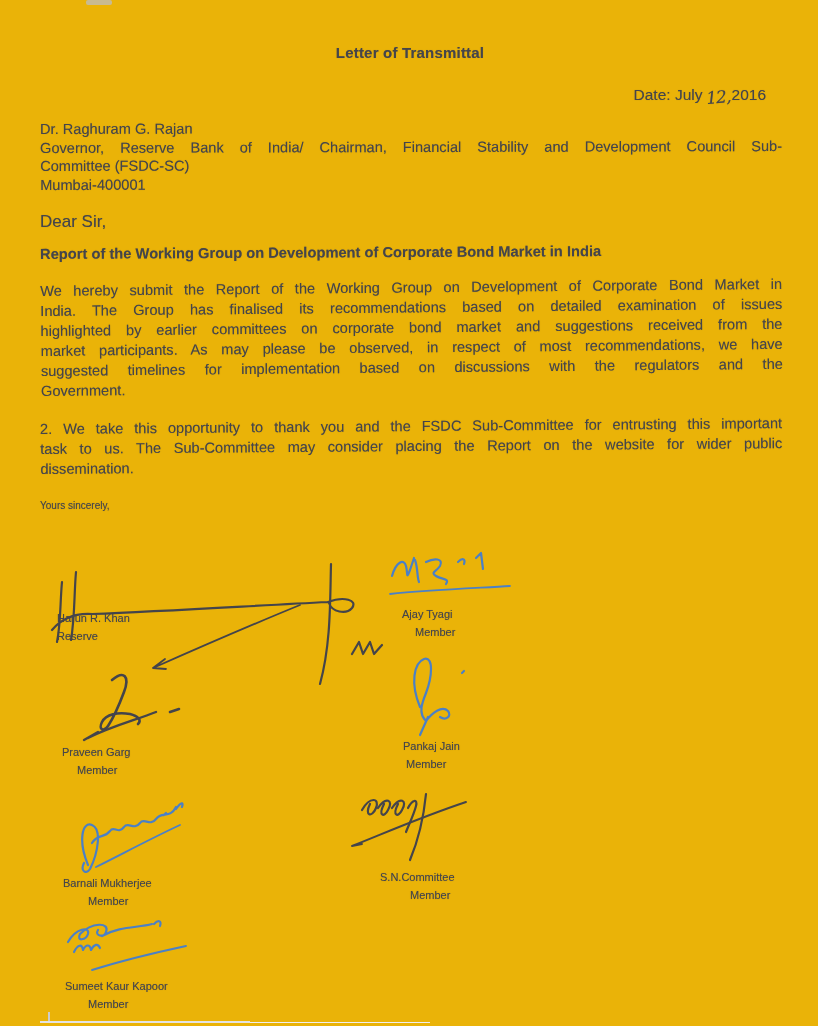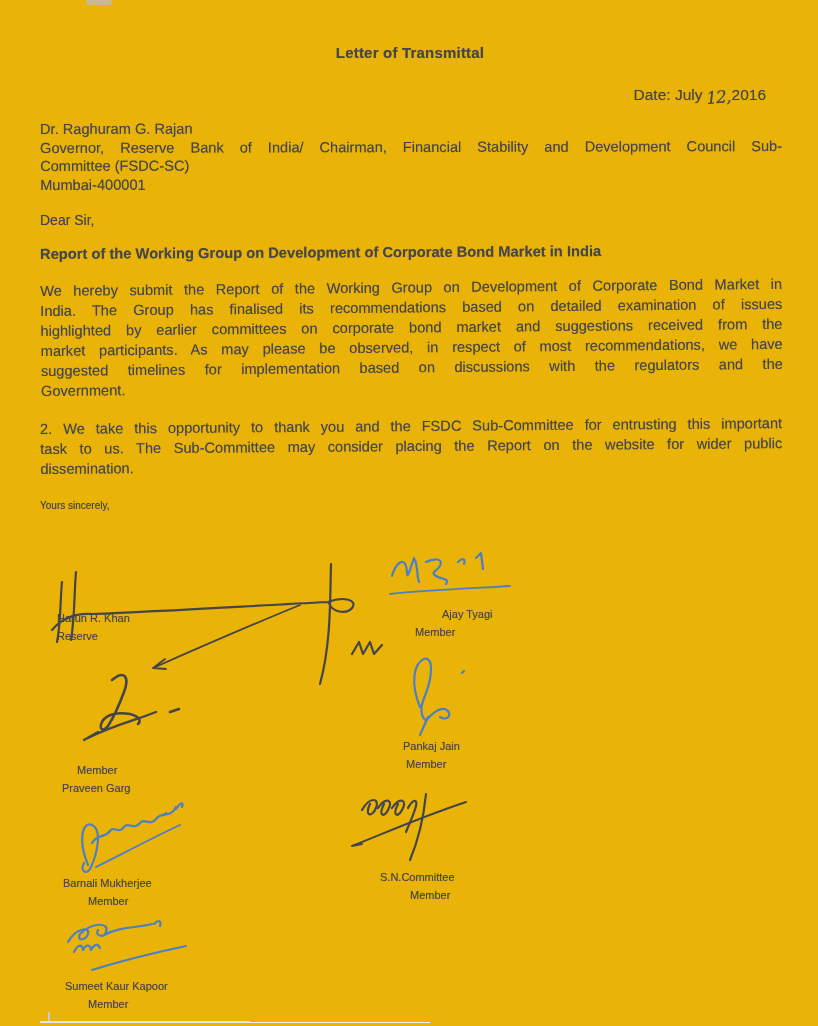--- a/index.html
+++ b/index.html
@@ -18,21 +18,21 @@
   .handwritten {
     display:inline-block; font-family:"DejaVu Serif", serif; font-style:italic;
     font-size:17px; letter-spacing:-1px; margin:0 1px 0 4px;
     transform:rotate(-5deg) translateY(3px);
   }
   .recipient {
     position:absolute; left:40px; top:120px; width:742px;
     font-size:14.6px; line-height:18.6px; transform:rotate(-0.15deg); transform-origin:left top;
   }
   .just { text-align:justify; text-align-last:justify; }
-  .salutation { position:absolute; left:40px; top:212px; font-size:14px; }
+  .salutation { position:absolute; left:40px; top:212px; font-size:17px; }
   .subject {
     position:absolute; left:40px; top:246px; width:742px;
     font-weight:bold; font-size:14.7px; transform:rotate(-0.3deg); transform-origin:left top;
   }
   .para { position:absolute; left:40px; width:742px; font-size:14.6px; line-height:20px; }
   .p1 { top:281px; transform:rotate(-0.55deg); transform-origin:left top; }
   .p2 { top:419px; transform:rotate(-0.45deg); transform-origin:left top; }
   .jline { text-align:justify; text-align-last:justify; }
   .jline.last { text-align-last:left; }
   .closing { position:absolute; left:40px; top:500px; font-size:10px; }
@@ -92,30 +92,30 @@
     </svg>
     <div class="sig-name scan" style="left:9px; top:56px;">Harun R. Khan</div>
     <div class="sig-role scan" style="left:9px; top:74px;">Reserve</div>
   </div>
 
   <div class="sig-block" style="left:388px; top:550px; width:140px; height:98px;">
     <svg class="sig ink-blue" width="130" height="50" viewBox="0 0 130 50" style="left:0; top:0;">
       <path d="M4,26 C8,12 16,8 18,16 C20,24 18,30 22,20 L26,8 M27,10 C30,18 29,28 31,32 M38,12 C46,8 56,8 52,16 C48,22 42,22 48,26 C54,30 62,28 58,34 M70,12 C74,8 78,8 76,14 M88,8 l5,-5 l2,16"></path>
       <path d="M2,44 C40,40 90,38 122,36" style="stroke-width:1.8;"></path>
     </svg>
-    <div class="sig-name scan" style="left:14px; top:58px;margin-left:40px;">Ajay Tyagi</div>
+    <div class="sig-name scan" style="left:14px; top:58px;">Ajay Tyagi</div>
     <div class="sig-role scan" style="left:27px; top:76px;">Member</div>
   </div>
 
   <div class="sig-block" style="left:60px; top:668px; width:140px; height:116px;">
     <svg class="sig ink-dark" width="120" height="76" viewBox="0 0 120 76" style="left:18px; top:0;">
       <path d="M34,12 C46,2 52,8 46,24 C40,40 34,52 30,58 C26,64 20,62 24,54 C28,46 40,44 52,46 C60,48 64,52 60,56 M92,44 l9,-3" style="stroke-width:2.6;"></path>
       <path d="M6,72 L20,64 M10,70 C34,58 58,52 78,44" style="stroke-width:2.4;"></path>
     </svg>
-    <div class="sig-name scan" style="left:2px; top:78px;margin-top:36px;">Praveen Garg</div>
+    <div class="sig-name scan" style="left:2px; top:78px;">Praveen Garg</div>
     <div class="sig-role scan" style="left:17px; top:96px;">Member</div>
   </div>
 
   <div class="sig-block" style="left:380px; top:655px; width:130px; height:122px;">
     <svg class="sig ink-blue" width="110" height="82" viewBox="0 0 110 82" style="left:10px; top:0;">
       <path d="M30,52 C20,28 24,8 34,4 C44,1 42,22 36,38 C32,48 28,58 36,66 C42,58 52,50 58,56 C62,61 56,66 50,62 M38,62 L30,80 M72,18 l2,-2"></path>
     </svg>
     <div class="sig-name scan" style="left:23px; top:85px;">Pankaj Jain</div>
     <div class="sig-role scan" style="left:26px; top:103px;">Member</div>
   </div>

